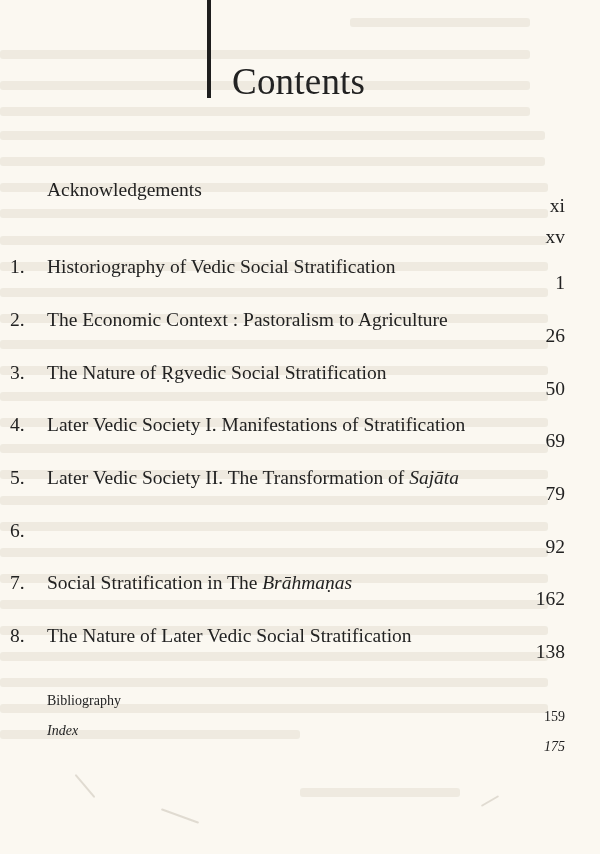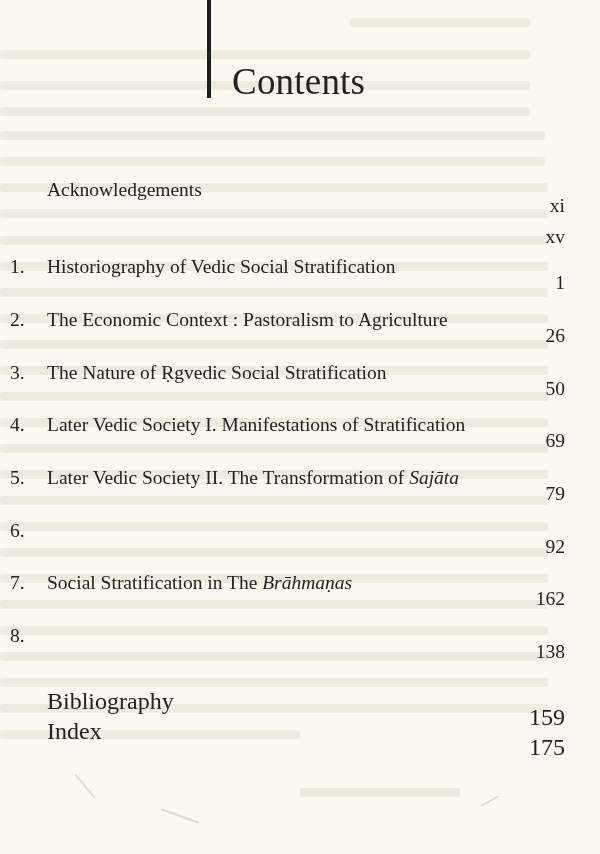--- a/index.html
+++ b/index.html
@@ -74,21 +74,21 @@
       top: 0;
       white-space: nowrap;
     }
     .toc-title i { font-style: italic; }
     .toc-page {
       position: absolute;
       right: 35px;
       top: 16px;
       text-align: left;
     }
-    .toc-row.small { font-size: 24px; }
+    .toc-row.small { font-size: 14px; }
     .speck {
       position: absolute;
       background: #cfc8bc;
       border-radius: 1px;
       opacity: 0.6;
     }
   </style>
 </head>
 <body>
 
@@ -169,24 +169,25 @@
     <span class="toc-num">6.</span>
     <span class="toc-page">92</span>
   </div>
   <div class="toc-row" style="top:570px;">
     <span class="toc-num">7.</span>
     <span class="toc-title"><span>Social Stratification in The </span><i>Brāhmaṇas</i></span>
     <span class="toc-page">162</span>
   </div>
   <div class="toc-row" style="top:623px;">
     <span class="toc-num">8.</span>
+    <span class="toc-title"><span>The Nature of Later Vedic Social Stratification</span><i></i></span>
     <span class="toc-page">138</span>
   </div>
 
   <div class="toc-row small" style="top:688px;">
     <span class="toc-title">Bibliography</span>
     <span class="toc-page">159</span>
   </div>
-  <div class="toc-row small" style="top:718px;">
+  <div class="toc-row small" style="top:718px;font-style:italic;">
     <span class="toc-title">Index</span>
     <span class="toc-page">175</span>
   </div>
 </div>
 
 </body></html>

